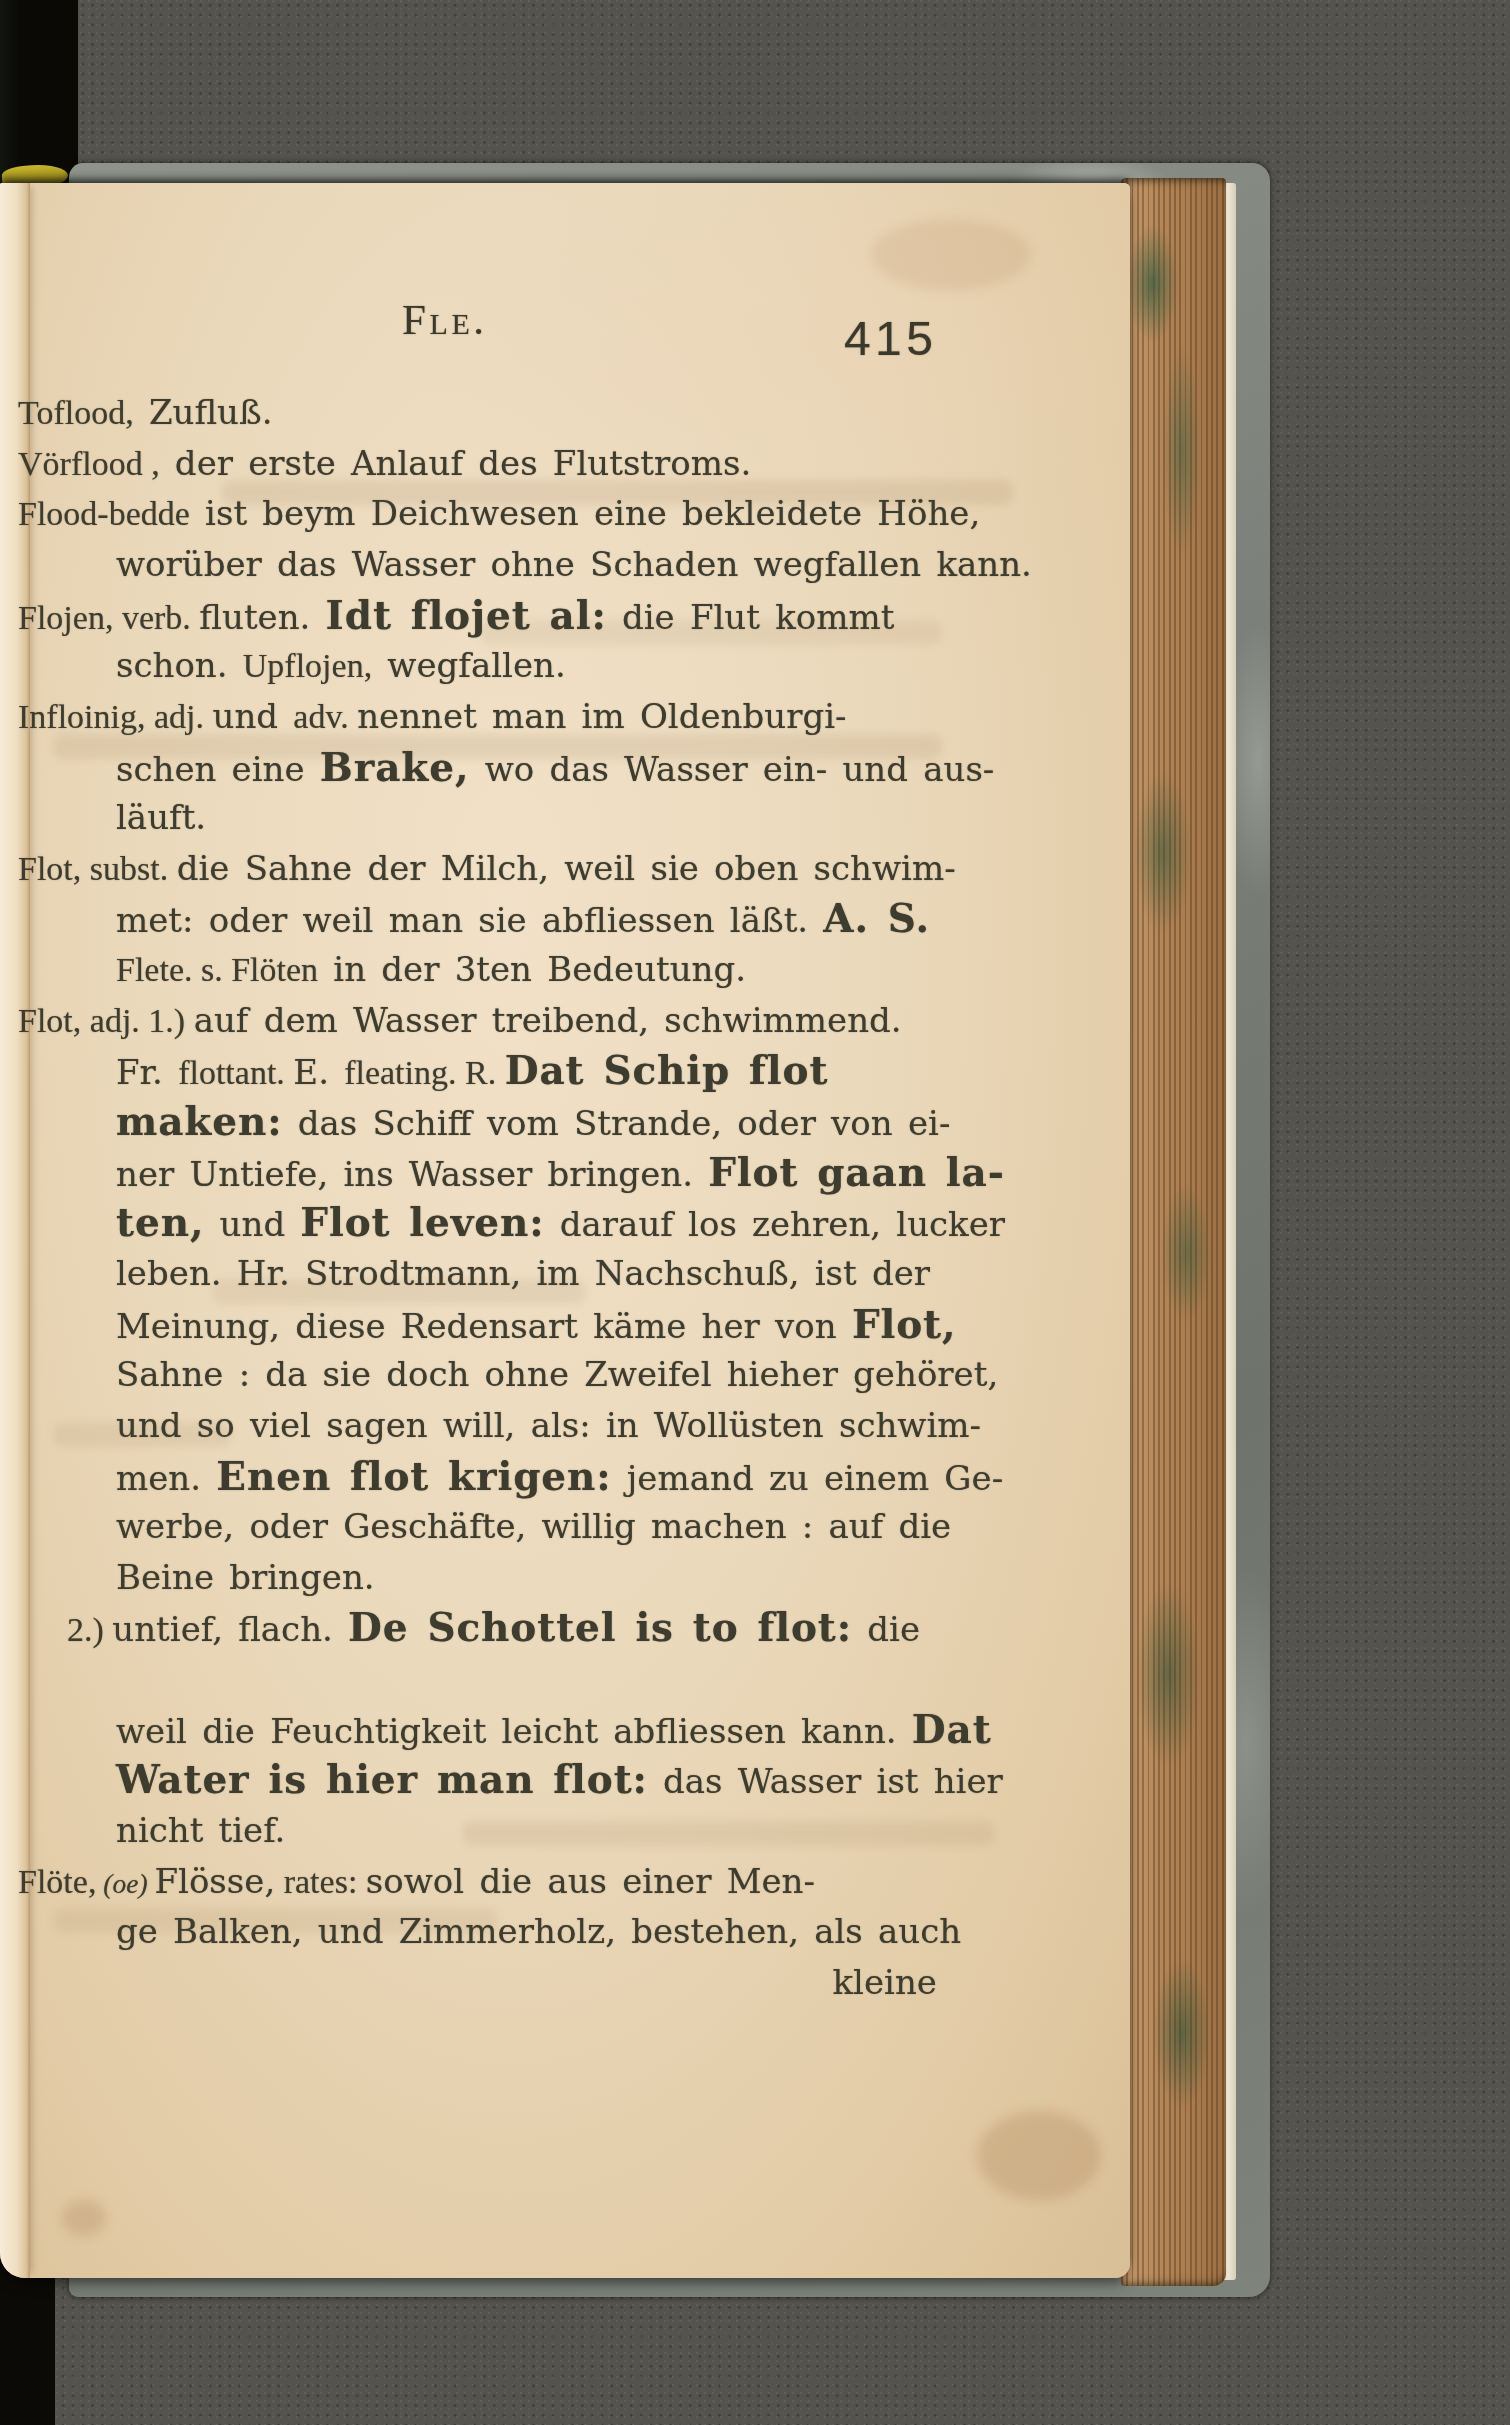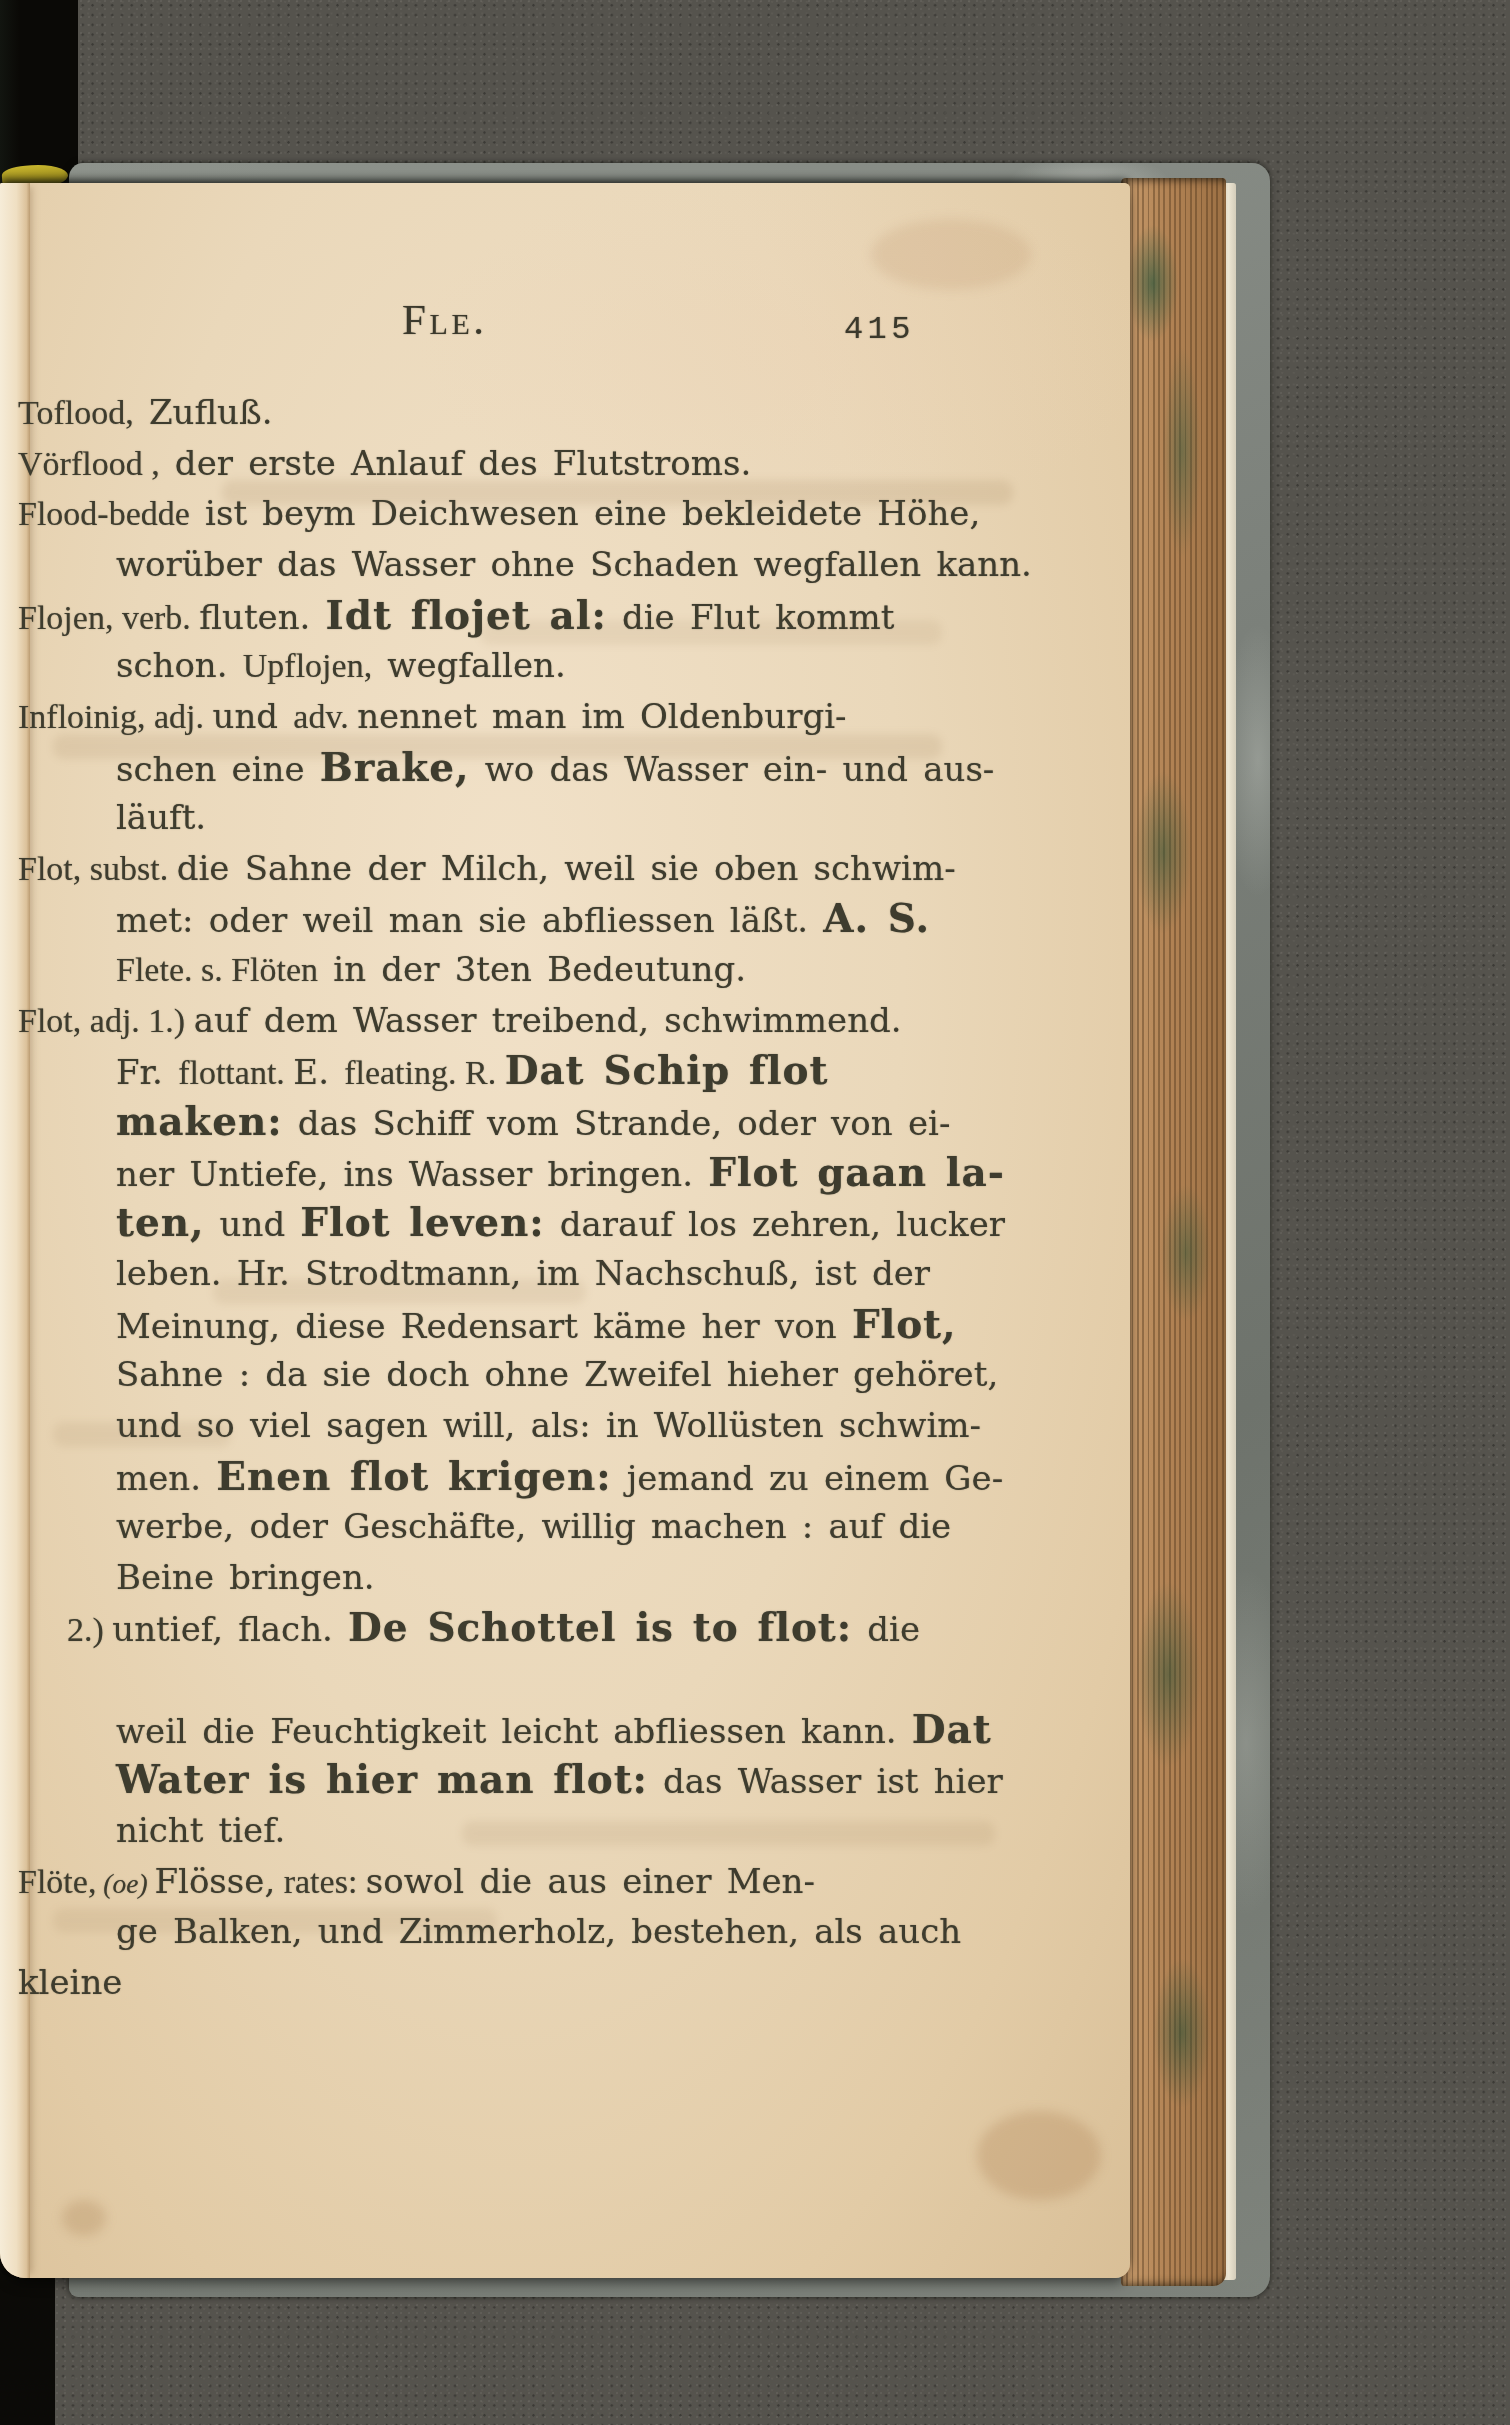--- a/index.html
+++ b/index.html
@@ -88,33 +88,33 @@
   .ghost{position:absolute;height:25px;border-radius:10.7px;filter:blur(4.4px);background:#8d6c42;}
   
   .section-header{
     position:absolute;left:402px;top:112px;
     font-family:"Liberation Serif",serif;font-variant:small-caps;
     font-size:43px;letter-spacing:3.6px;color:#3b392c;
     text-shadow:0 0 1.3px rgba(52,50,36,.6);
   }
   .page-number{
     position:absolute;left:844px;top:128px;
-    font-family:Liberation Mono, monospace;font-size:32px;letter-spacing:4.4px;color:#3b392c;
+    font-family:Liberation Sans, sans-serif;font-size:48px;letter-spacing:4.4px;color:#3b392c;
     text-shadow:0 0 1.3px rgba(52,50,36,.6);
   }
   .page-text{position:absolute;inset:0;}
   .line{
     position:absolute;height:46px;line-height:44px;white-space:nowrap;
     font-size:34px;color:#3e3c2e;
     text-shadow:0 0 1.2px rgba(56,54,40,.55);
   }
   .indent0{left:18px;}
   .indent1{left:116px;}
   .indent2{left:67px;}
-  .line.right{left:18px;width:919px;text-align:left;}
+  .line.right{left:18px;width:919px;text-align:right;}
   .seg-a{font-family:"Liberation Serif",serif;}
   .seg-f{font-family:"DejaVu Serif",serif;word-spacing:4.4px;}
   .seg-e{font-family:"DejaVu Serif",serif;font-weight:bold;font-size:39px;word-spacing:4.4px;letter-spacing:0.9px;}
   .seg-i{font-family:"Liberation Serif",serif;font-style:italic;font-size:27.5px;}
 </style>
 </head>
 <body>
 
 <div class="felt"></div>
 <div class="black-top"></div>

